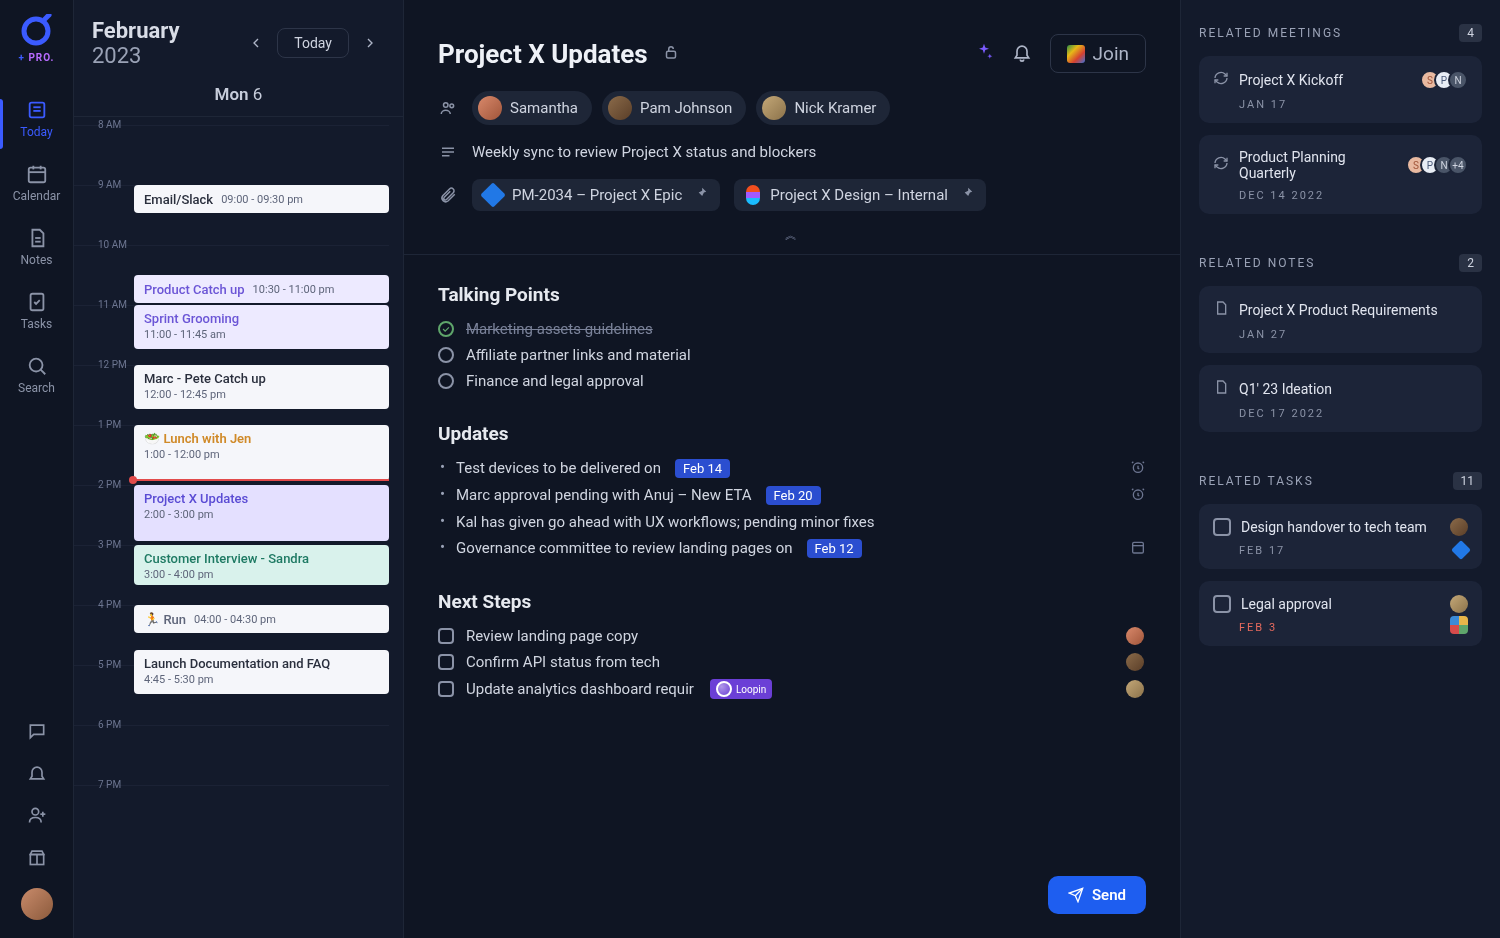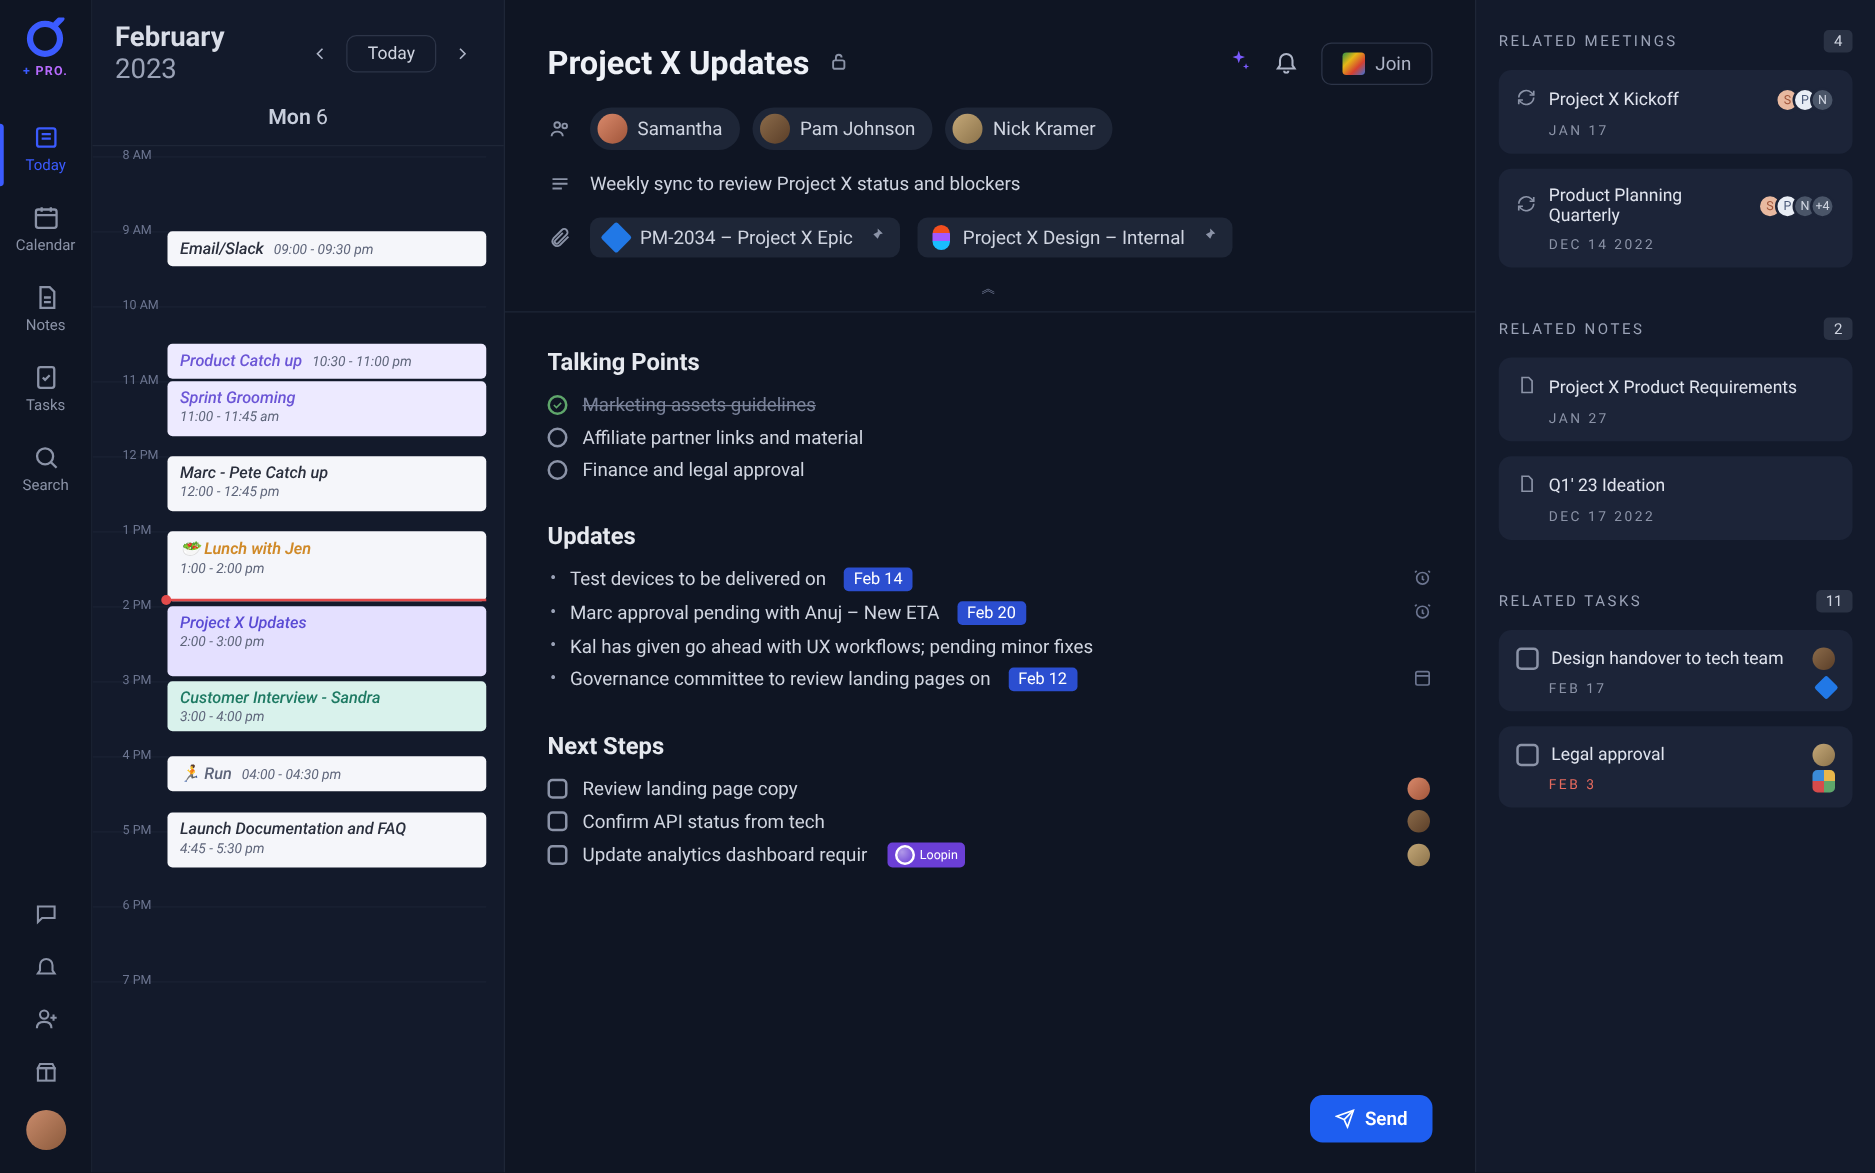--- a/index.html
+++ b/index.html
@@ -33,42 +33,42 @@
 .cal-nav { display:flex; align-items:center; gap:6px; margin-left:auto; }
 .icon-btn { width:30px; height:30px; border-radius:6px; display:flex; align-items:center; justify-content:center; color:#aeb5c7; cursor:pointer; }
 .today-btn { padding:6px 16px; border:1px solid #2d3548; border-radius:8px; color:#cfd4e0; font-size:14px; cursor:pointer; }
 .cal-day { text-align:center; font-size:17px; color:#c7cddb; padding:10px 0 12px; border-bottom:1px solid #1e2637; }
 .cal-day b { font-weight:600; }
 .cal-body { position:relative; flex:1; overflow:hidden; padding-left:60px; }
 .hour-row { position:absolute; left:0; right:14px; height:60px; border-top:1px solid #1b2235; }
 .hour-label { position:absolute; left:24px; top:-7px; font-size:10px; color:#6c7590; }
 .now-line { position:absolute; left:60px; right:14px; height:2px; background:#e24b4b; z-index:5; }
 .now-line::before { content:""; position:absolute; left:-5px; top:-3px; width:8px; height:8px; border-radius:50%; background:#e24b4b; }
-.event { position:absolute; left:60px; right:14px; background:#f5f6fa; border-radius:4px; padding:6px 10px; color:#2a2f3d; font-size:13px; overflow:hidden; cursor:pointer;font-style:italic; }
+.event { position:absolute; left:60px; right:14px; background:#f5f6fa; border-radius:4px; padding:6px 10px; color:#2a2f3d; font-size:13px; overflow:hidden; cursor:pointer; }
 .event .ev-title { font-weight:500; }
 .event .ev-time { font-size:11px; color:#5e657a; }
 .event.compact { display:flex; align-items:center; gap:8px; padding:4px 10px; }
 .event.compact .ev-time { white-space:nowrap; }
 .ev-purple .ev-title { color:#6b55d6; }
 .ev-purple { background:#edeaff; }
 .ev-teal { background:#d9f2ec; }
 .ev-teal .ev-title { color:#1e7a63; }
 .ev-lunch .ev-title { color:#d08a28; font-weight:600; }
 .ev-selected { background:#e4e0ff; }
 .ev-selected .ev-title { color:#5a4bd4; }
 .ev-run .ev-title { color:#5e657a; }
 
 
 .main-col { flex:1; padding:34px 34px 0; display:flex; flex-direction:column; position:relative; overflow:hidden; }
 .doc-header { display:flex; align-items:center; gap:14px; }
 .doc-title { font-size:26px; font-weight:700; color:#eef1f7; }
 .lock-icon { color:#8b93a7; }
 .doc-actions { margin-left:auto; display:flex; align-items:center; gap:18px; color:#aeb5c7; }
 .sparkle-icon { color:#7b5bff; }
-.join-btn { display:flex; align-items:center; gap:8px; border:1px solid #2d3548; border-radius:8px; padding:7px 16px; cursor:pointer; font-size:15px; }
+.join-btn { display:flex; align-items:center; gap:8px; border:1px solid #2d3548; border-radius:8px; padding:7px 16px; cursor:pointer; font-size:19px; }
 .gmeet { width:18px; height:18px; border-radius:3px; background:linear-gradient(135deg,#2a8f45,#e6b817,#d64130,#3b72d8); }
 
 .row { display:flex; align-items:center; gap:14px; margin-top:18px; color:#cfd4e0; font-size:15px; }
 .row-icon { width:20px; color:#8b93a7; display:flex; justify-content:center; }
 .pill { display:flex; align-items:center; gap:8px; background:#1e2637; border-radius:18px; padding:5px 14px 5px 6px; font-size:15px; cursor:pointer; }
 .pill.square { border-radius:8px; padding:6px 12px; gap:10px; }
 .avatar { width:24px; height:24px; border-radius:50%; flex-shrink:0; }
 .av-s { background:linear-gradient(135deg,#d9896b,#a0553a); }
 .av-p { background:linear-gradient(135deg,#8b6b4a,#5a3e28); }
 .av-n { background:linear-gradient(135deg,#c4a878,#8b724a); }
@@ -274,21 +274,21 @@
         <div class="event compact plain" style="top: 68px; height: 28px;">
           <span class="ev-title">Email/Slack</span>
           <span class="ev-time">09:00 - 09:30 pm</span>
         </div>
         <div class="event compact ev-purple" style="top: 158px; height: 28px;">
           <span class="ev-title">Product Catch up</span>
           <span class="ev-time">10:30 - 11:00 pm</span>
         </div>
         <div class="event  ev-purple" style="top: 188px; height: 44px;"><span class="ev-title">Sprint Grooming</span><div><span class="ev-time">11:00 - 11:45 am</span></div></div>
         <div class="event  plain" style="top: 248px; height: 44px;"><span class="ev-title">Marc - Pete Catch up</span><div><span class="ev-time">12:00 - 12:45 pm</span></div></div>
-        <div class="event  ev-lunch" style="top: 308px; height: 56px;"><span class="ev-title">🥗 Lunch with Jen</span><div><span class="ev-time">1:00 - 2:00 pm</span></div></div>
+        <div class="event  ev-lunch" style="top: 308px; height: 56px;"><span class="ev-title">🥗 Lunch with Jen</span><div><span class="ev-time">1:00 - 12:00 pm</span></div></div>
         <div class="event  ev-selected" style="top: 368px; height: 56px;"><span class="ev-title">Project X Updates</span><div><span class="ev-time">2:00 - 3:00 pm</span></div></div>
         <div class="event  ev-teal" style="top: 428px; height: 40px;"><span class="ev-title">Customer Interview - Sandra</span><div><span class="ev-time">3:00 - 4:00 pm</span></div></div>
         <div class="event compact ev-run" style="top: 488px; height: 28px;">
           <span class="ev-title">🏃 Run</span>
           <span class="ev-time">04:00 - 04:30 pm</span>
         </div>
         <div class="event  plain" style="top: 533px; height: 44px;"><span class="ev-title">Launch Documentation and FAQ</span><div><span class="ev-time">4:45 - 5:30 pm</span></div></div>
       </div>
   </div>
 

